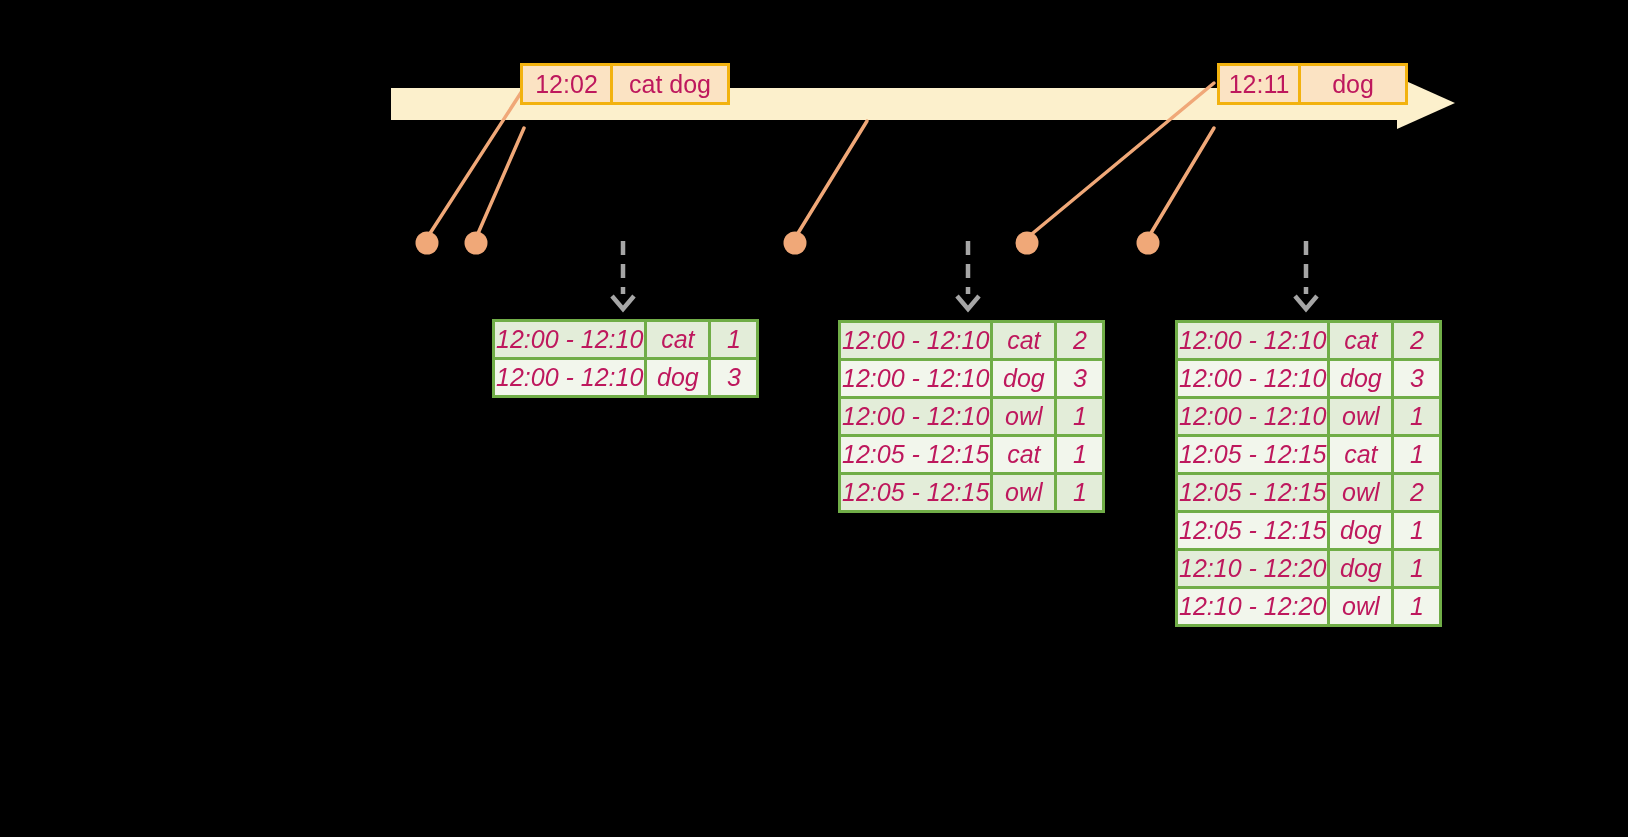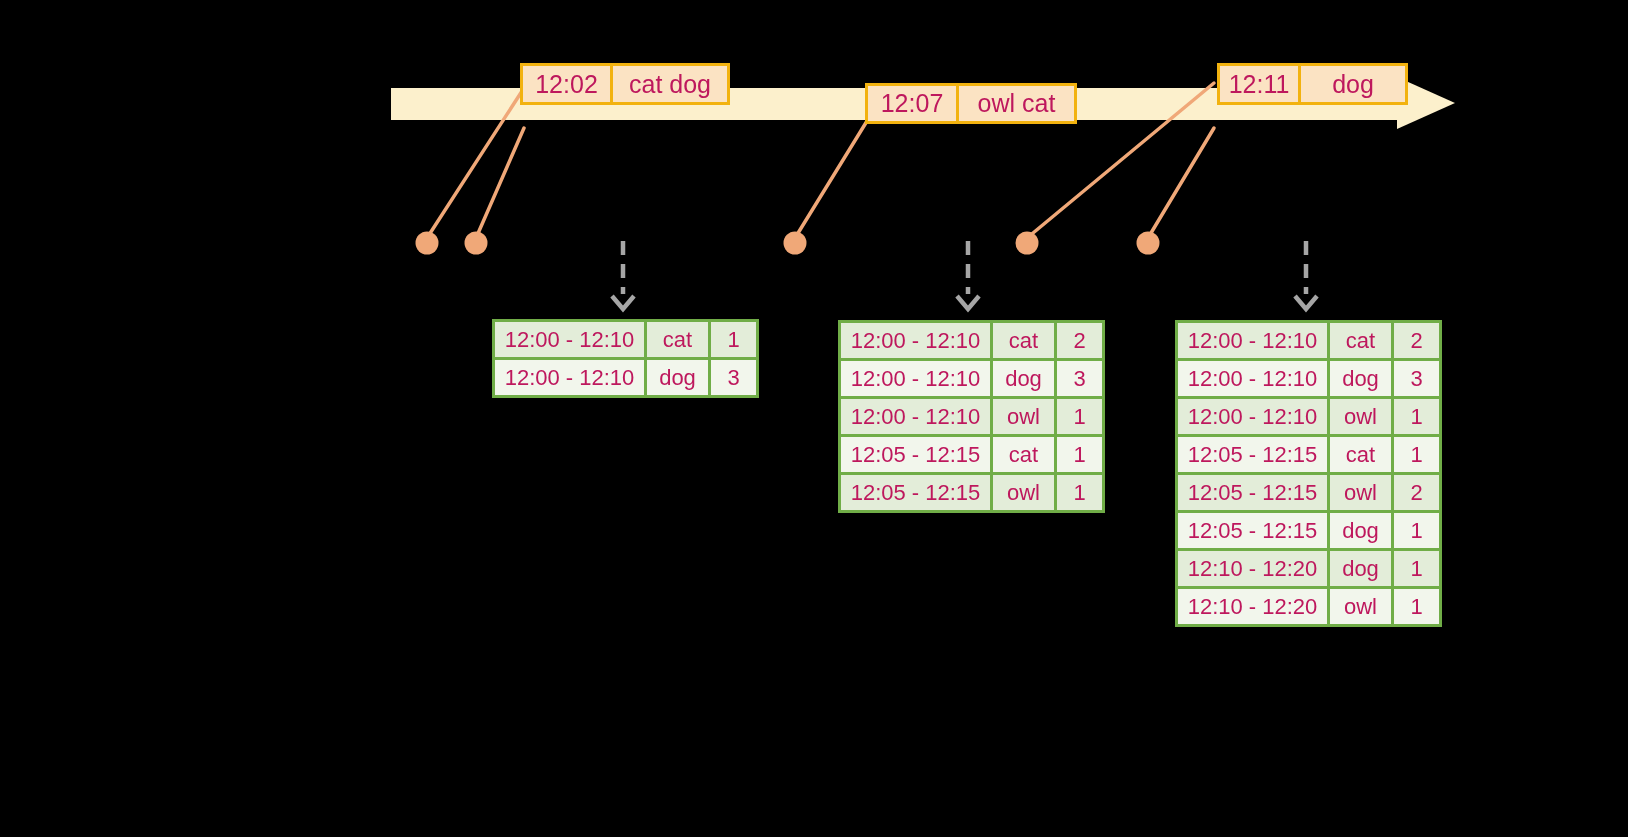--- a/index.html
+++ b/index.html
@@ -31,21 +31,22 @@
 
   #etable-2 .c-time{width:86px;}
   #etable-2 .c-words{width:113px;}
   #etable-2 td{height:33px;}
   #etable-3 .c-time{width:76px;}
   #etable-3 .c-words{width:102px;}
 
   
   .rtable{
     position:absolute;z-index:2;
-    font-size:22px;
+    font-size:25px;
+    font-style:italic;
   }
   .rtable td{
     border:3px solid #70AD47;
     text-align:center;vertical-align:middle;
     height:33px;overflow:hidden;white-space:nowrap;
   }
   .rtable .c-window{width:147px;}
   .rtable .c-word{width:59px;}
   .rtable .c-count{width:43px;}
   .rtable tr:nth-child(odd) td{background:#E3EDD9;}
@@ -96,28 +97,20 @@
 
   <table class="etable" id="etable-1">
     <tbody>
         <tr class="peach">
       <td class="c-time">12:02</td>
       <td class="c-words">cat dog</td>
     </tr>
   </tbody>
     </table>
 
-  <table class="etable" id="etable-2">
-    <tbody>
-        <tr class="peach">
-      <td class="c-time">12:07</td>
-      <td class="c-words">owl cat</td>
-    </tr>
-  </tbody>
-    </table>
 
   <table class="etable" id="etable-3">
     <tbody>
         <tr class="peach">
       <td class="c-time">12:11</td>
       <td class="c-words">dog</td>
     </tr>
   </tbody>
     </table>
 

